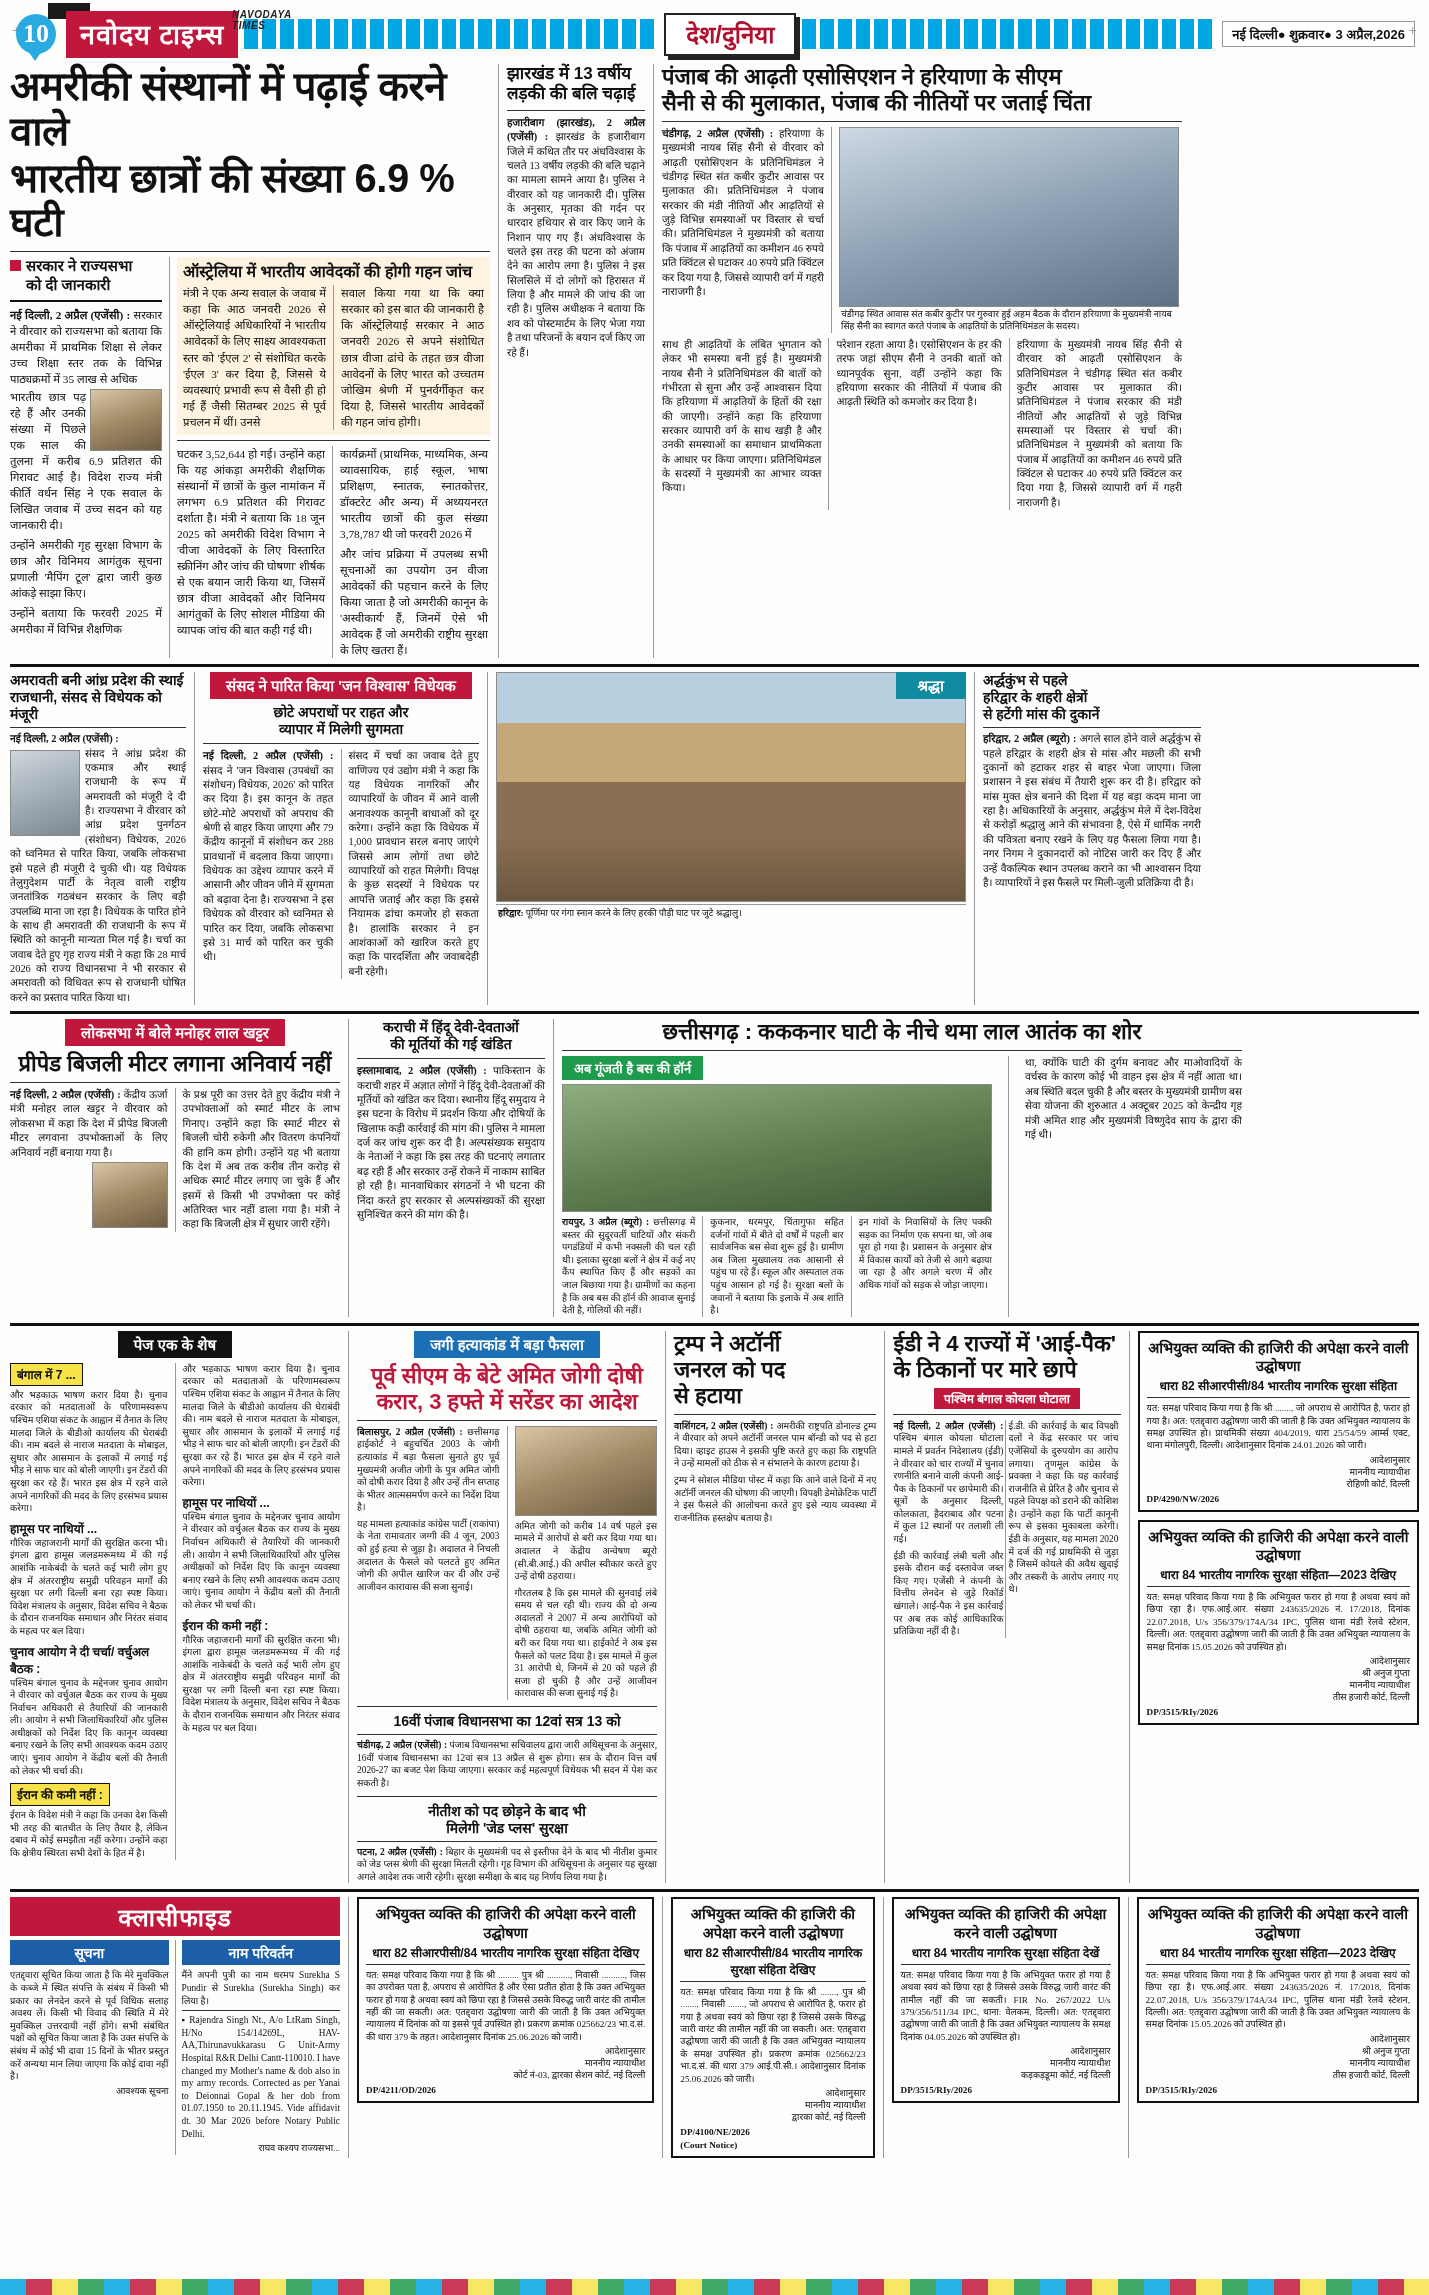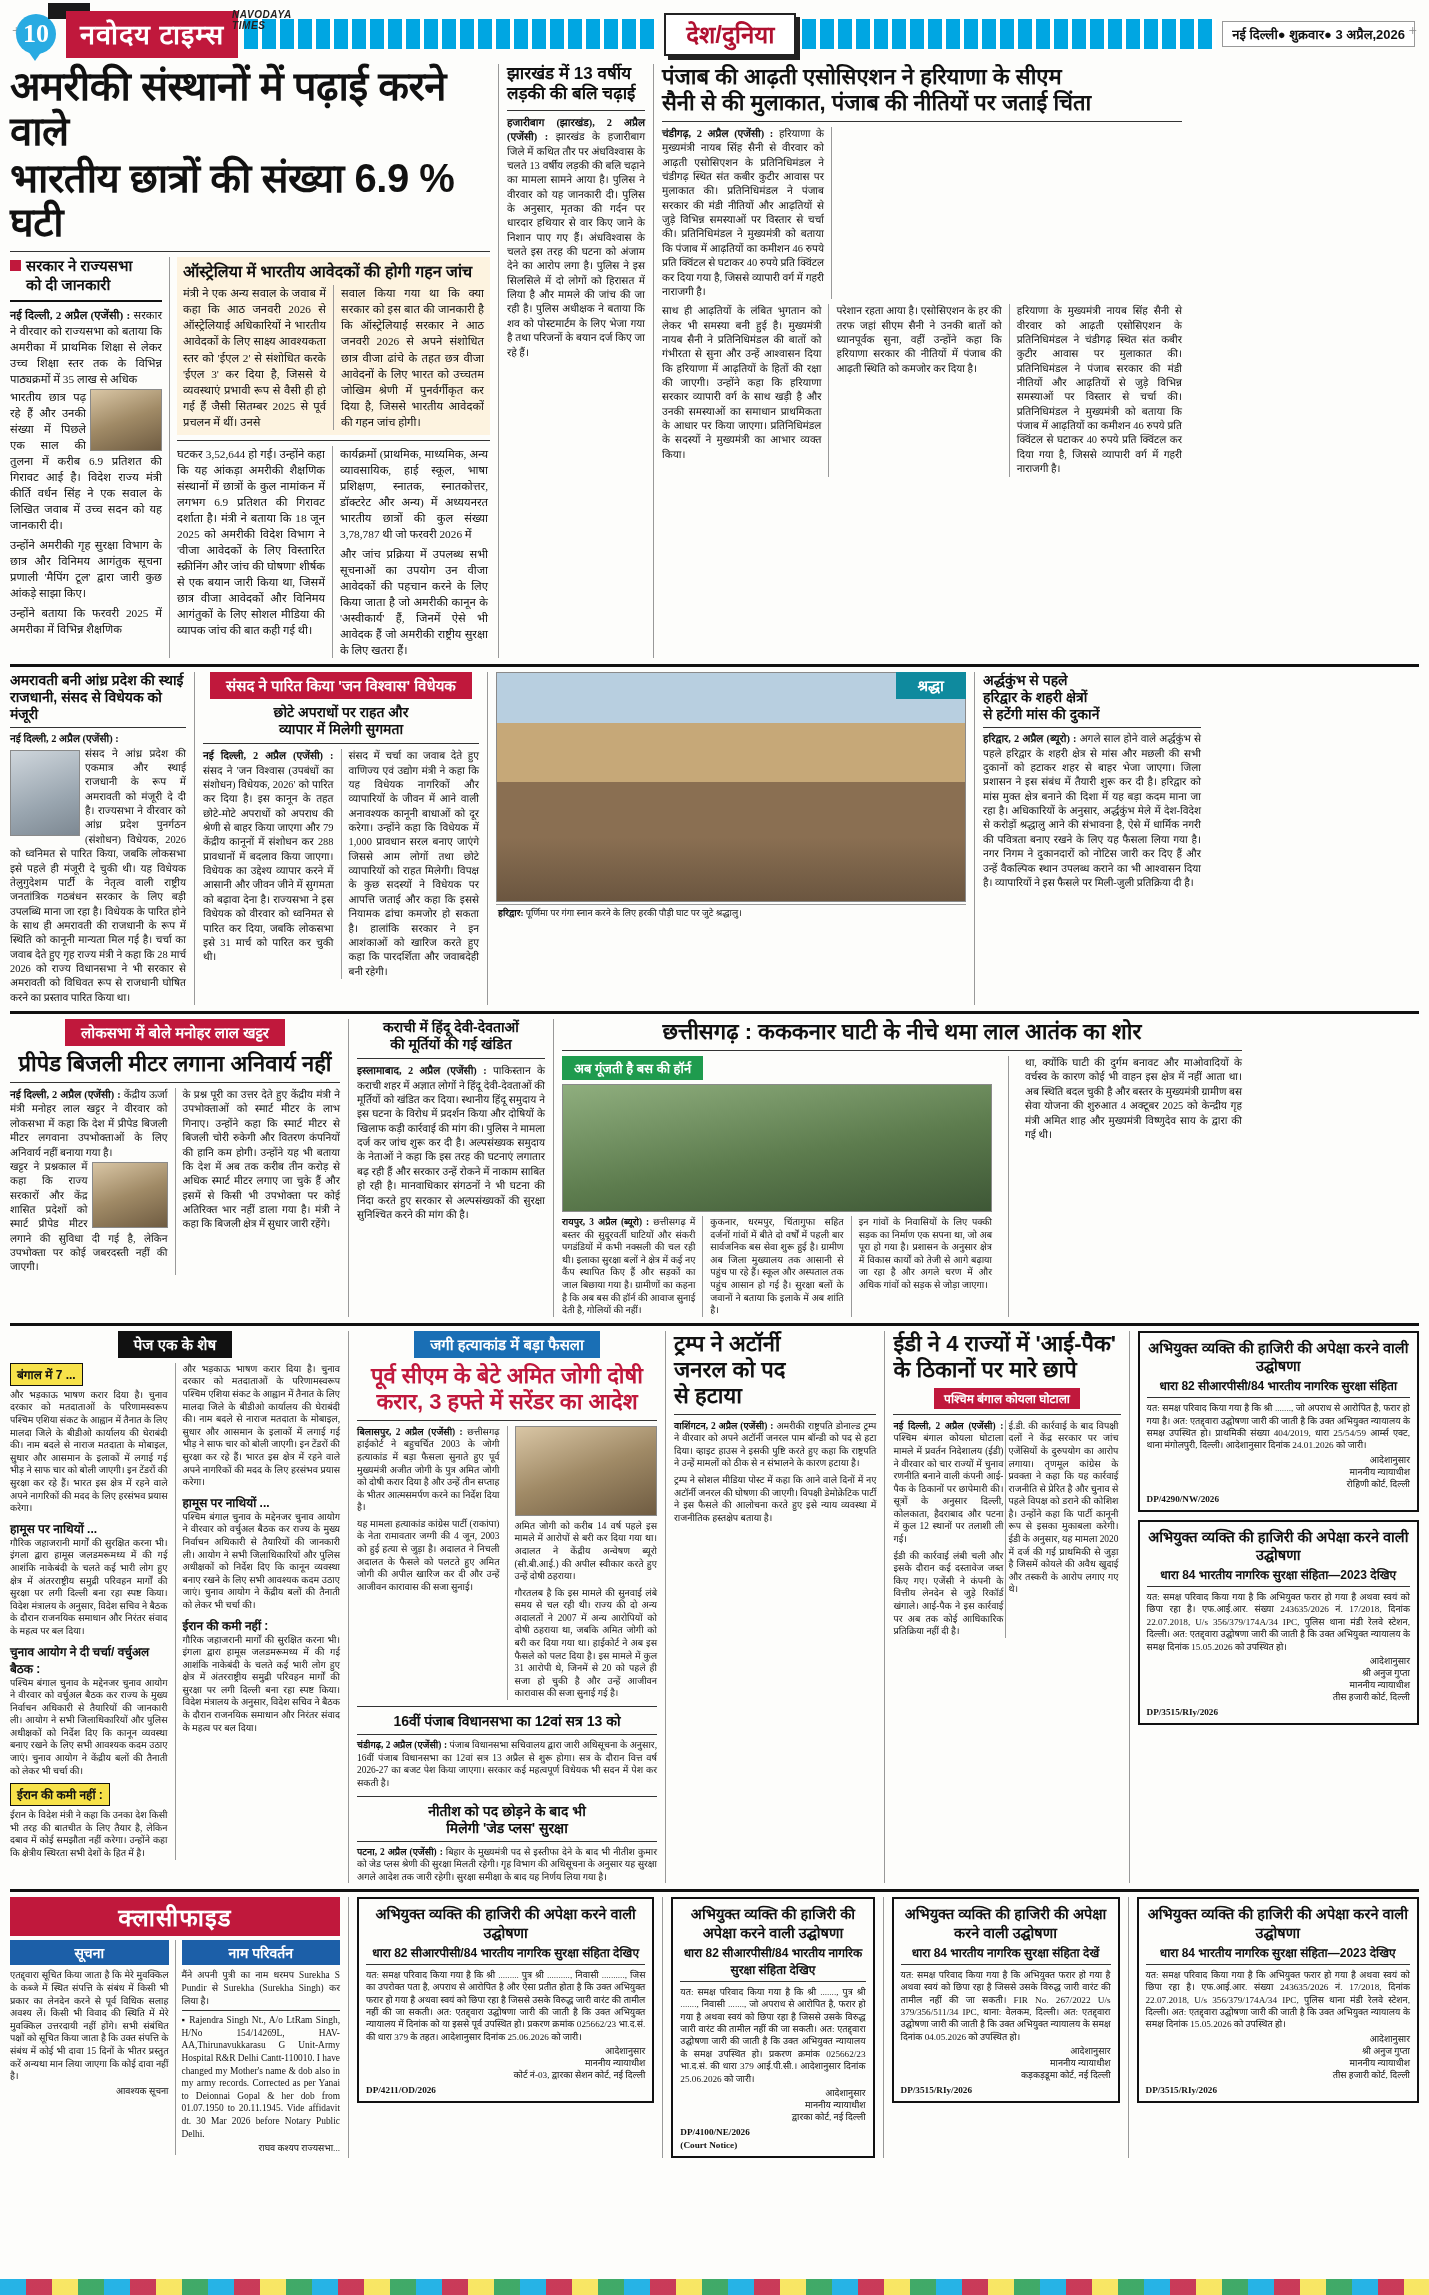--- a/index.html
+++ b/index.html
@@ -194,20 +194,24 @@
       <div class="hl-2">सैनी से की मुलाकात, पंजाब की नीतियों पर जताई चिंता</div>
       <div class="rule-thin" style="margin:5px 0;"></div>
       <div class="cols" style="gap:7px;">
         <div class="col" style="width:162px;">
           <div class="body-txt sm">
             <span class="lead">चंडीगढ़, 2 अप्रैल (एजेंसी) :</span>
             <span>हरियाणा के मुख्यमंत्री नायब सिंह सैनी से वीरवार को आढ़ती एसोसिएशन के प्रतिनिधिमंडल ने चंडीगढ़ स्थित संत कबीर कुटीर आवास पर मुलाकात की। प्रतिनिधिमंडल ने पंजाब सरकार की मंडी नीतियों और आढ़तियों से जुड़े विभिन्न समस्याओं पर विस्तार से चर्चा की। प्रतिनिधिमंडल ने मुख्यमंत्री को बताया कि पंजाब में आढ़तियों का कमीशन 46 रुपये प्रति क्विंटल से घटाकर 40 रुपये प्रति क्विंटल कर दिया गया है, जिससे व्यापारी वर्ग में गहरी नाराजगी है।</span>
           </div>
         </div>
         <div class="vrule"></div>
+        <div class="col" style="width:340px;">
+          <div class="photo grp" style="width:100%;height:180px;"></div>
+          <div class="cap">चंडीगढ़ स्थित आवास संत कबीर कुटीर पर गुरुवार हुई अहम बैठक के दौरान हरियाणा के मुख्यमंत्री नायब सिंह सैनी का स्वागत करते पंजाब के आढ़तियों के प्रतिनिधिमंडल के सदस्य।</div>
+        </div>
       </div>
       <div class="cols" style="gap:7px;margin-top:5px;">
         <div class="col" style="width:162px;">
             <div class="body-txt sm">साथ ही आढ़तियों के लंबित भुगतान को लेकर भी समस्या बनी हुई है। मुख्यमंत्री नायब सैनी ने प्रतिनिधिमंडल की बातों को गंभीरता से सुना और उन्हें आश्वासन दिया कि हरियाणा में आढ़तियों के हितों की रक्षा की जाएगी। उन्होंने कहा कि हरियाणा सरकार व्यापारी वर्ग के साथ खड़ी है और उनकी समस्याओं का समाधान प्राथमिकता के आधार पर किया जाएगा। प्रतिनिधिमंडल के सदस्यों ने मुख्यमंत्री का आभार व्यक्त किया।</div>
           </div>
         <div class="vrule"></div>
         <div class="col" style="width:168px;">
             <div class="body-txt sm">परेशान रहता आया है। एसोसिएशन के हर की तरफ जहां सीएम सैनी ने उनकी बातों को ध्यानपूर्वक सुना, वहीं उन्होंने कहा कि हरियाणा सरकार की नीतियों में पंजाब की आढ़ती स्थिति को कमजोर कर दिया है।</div>
           </div>
         <div class="vrule"></div>
@@ -292,21 +296,20 @@
       </div>
       <div class="hl-2" style="text-align:center;margin-top:5px;">प्रीपेड बिजली मीटर लगाना अनिवार्य नहीं</div>
       <div class="rule-thin" style="margin:5px 0;"></div>
       <div class="cols" style="gap:7px;">
         <div class="col" style="width:160px;">
           <div class="body-txt sm">
             <span class="lead">नई दिल्ली, 2 अप्रैल (एजेंसी) :</span>
             <span>केंद्रीय ऊर्जा मंत्री मनोहर लाल खट्टर ने वीरवार को लोकसभा में कहा कि देश में प्रीपेड बिजली मीटर लगवाना उपभोक्ताओं के लिए अनिवार्य नहीं बनाया गया है।</span>
           </div>
           <div class="photo port" style="width:76px;height:66px;float:right;margin:2px 0 2px 4px;"></div>
-          <div class="body-txt sm">खट्टर ने प्रश्नकाल में कहा कि राज्य सरकारों और केंद्र शासित प्रदेशों को स्मार्ट प्रीपेड मीटर लगाने की सुविधा दी गई है, लेकिन उपभोक्ता पर कोई जबरदस्ती नहीं की जाएगी।</div>
         </div>
         <div class="vrule"></div>
         <div class="col" style="width:160px;">
             <div class="body-txt sm">के प्रश्न पूरी का उत्तर देते हुए केंद्रीय मंत्री ने उपभोक्ताओं को स्मार्ट मीटर के लाभ गिनाए। उन्होंने कहा कि स्मार्ट मीटर से बिजली चोरी रुकेगी और वितरण कंपनियों की हानि कम होगी। उन्होंने यह भी बताया कि देश में अब तक करीब तीन करोड़ से अधिक स्मार्ट मीटर लगाए जा चुके हैं और इसमें से किसी भी उपभोक्ता पर कोई अतिरिक्त भार नहीं डाला गया है। मंत्री ने कहा कि बिजली क्षेत्र में सुधार जारी रहेंगे।</div>
           </div>
       </div>
     </div>
 
     <div class="vrule"></div>
 

